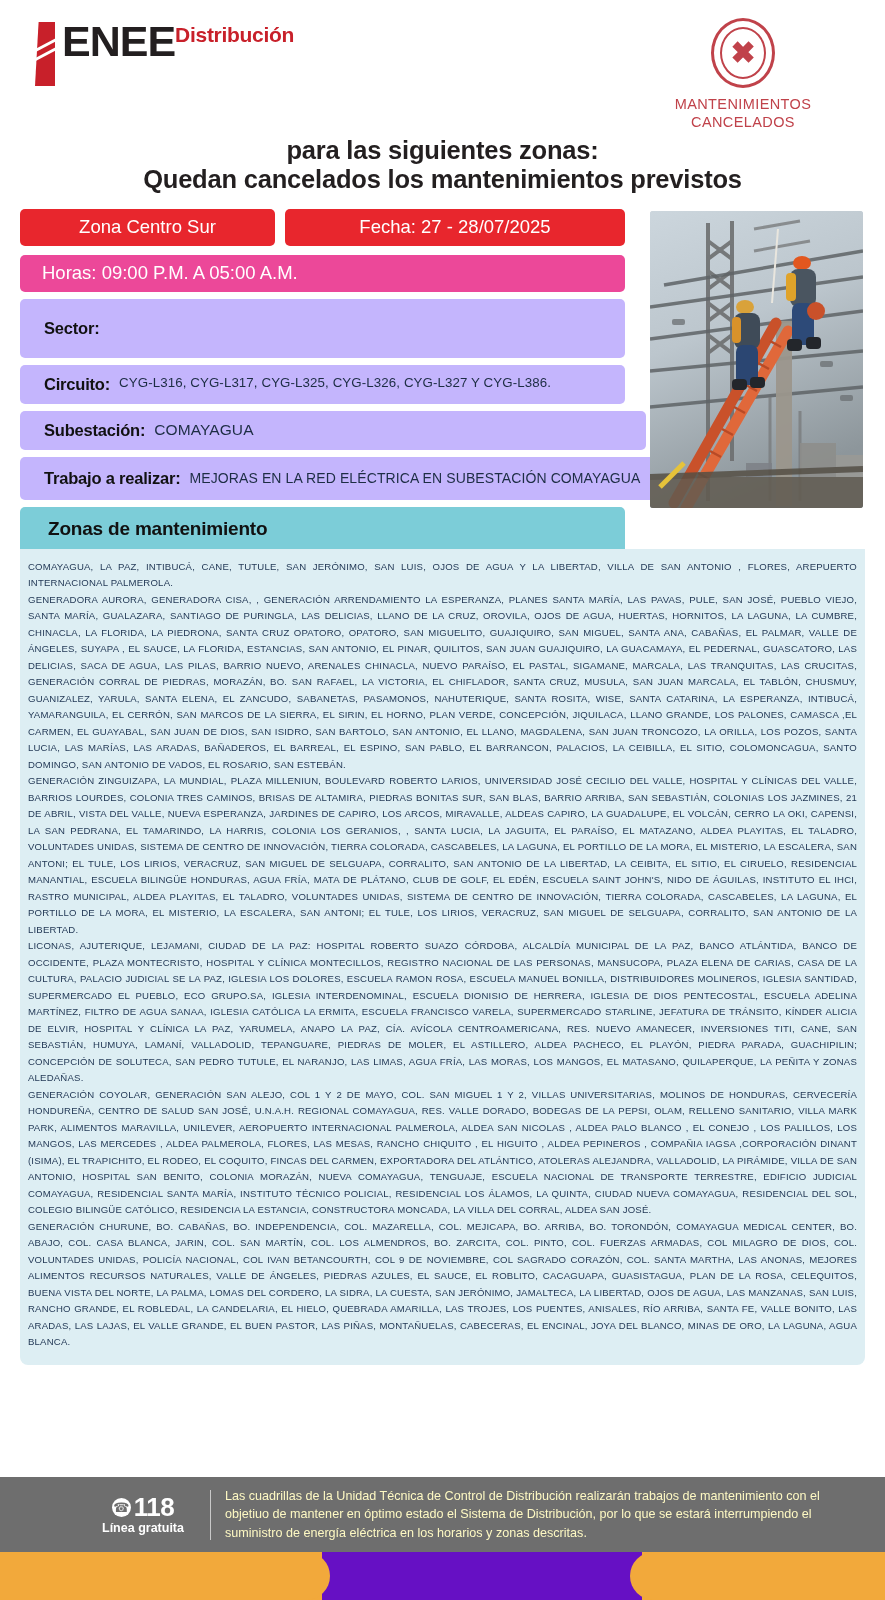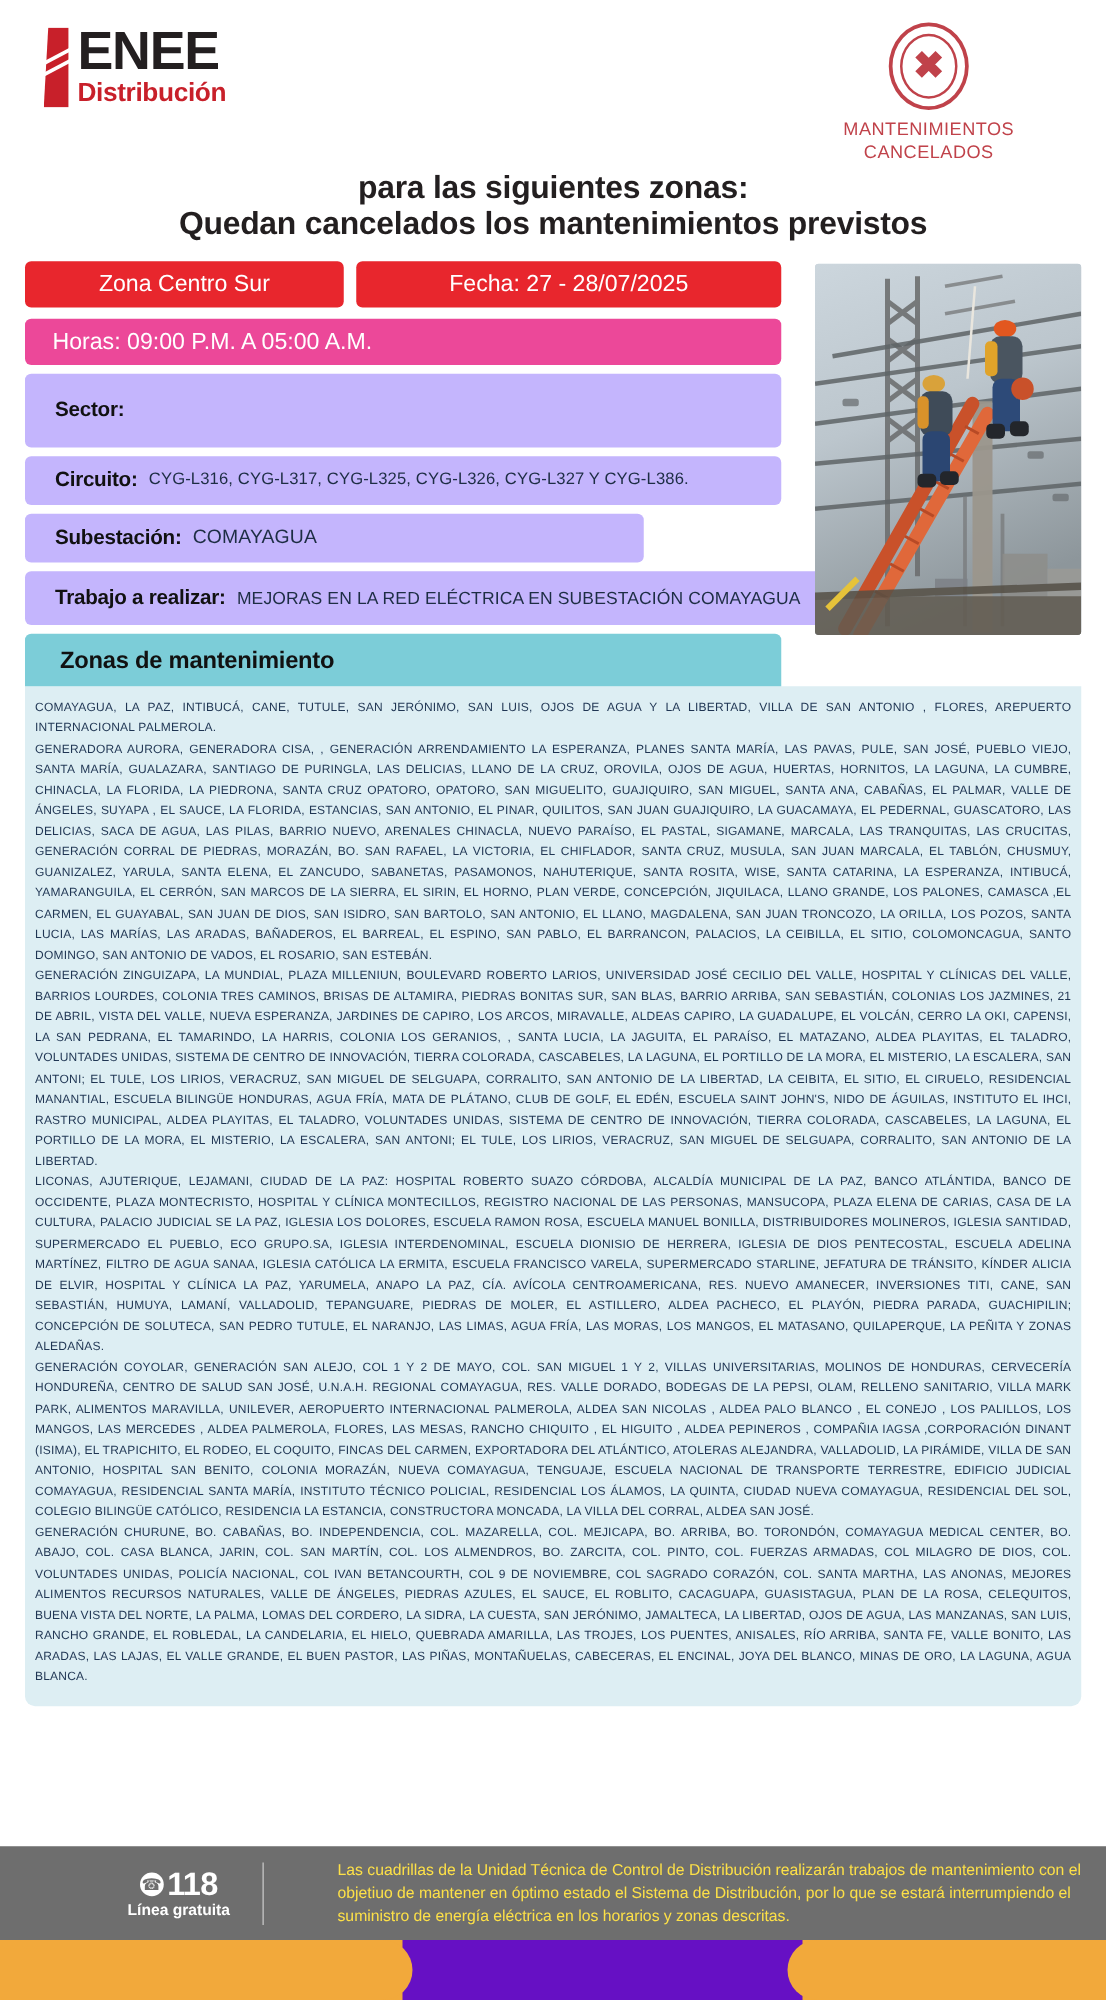--- a/index.html
+++ b/index.html
@@ -35,21 +35,21 @@
     background:#c8202a;
     clip-path: polygon(18% 0%, 100% 0%, 100% 100%, 0% 100%);
   }
   .logo-mark .slashA, .logo-mark .slashB {
     position:absolute;
     background:#ffffff;
     transform:rotate(-28deg);
   }
   .logo-mark .slashA { left:-3px; top:22px; width:30px; height:3px; }
   .logo-mark .slashB { left:-3px; top:31px; width:30px; height:3px; }
-  .logo-words { display:flex; flex-direction:column; line-height:1; }
+  .logo-words { display:flex; flex-direction:row; line-height:1; }
   .logo-enee-text {
     font-size:43px;
     font-weight:bold;
     letter-spacing:-1px;
     color:#231f20;
     font-family:"Liberation Sans", sans-serif;
     line-height:0.92;
   }
   .logo-dist-text {
     font-size:21px;
@@ -108,21 +108,20 @@
     margin-top:4px;
   }
 
   
   .info-wrap {
     position:relative;
     margin-top:15px;
     padding:0 20px;
     display:flex;
     gap:10px;
-    justify-content:space-between;
   }
   .info-col { width:620px; flex:0 0 620px; }
 
   .row-top { display:flex; gap:10px; }
   .pill-red {
     background:#e8262d;
     color:#ffffff;
     border-radius:5px;
     font-size:18.5px;
     font-weight:500;
@@ -160,21 +159,21 @@
   .band-value {
     font-size:15.5px;
     margin-left:9px;
     color:#1d2d44;
     letter-spacing:0.1px;
   }
   .band-sector { padding-top:20px; padding-bottom:20px; width:605px; }
   .band-sector .band-value { font-size:17.5px; }
   .band-circuito { width:605px; }
   .band-circuito .band-value { font-size:13.3px; }
-  .band-subestacion { width:495px; }
+  .band-subestacion { width:626px; }
   .band-subestacion .band-value { font-size:15.5px; }
   .band-trabajo { width:702px; padding-top:12px; padding-bottom:12px; }
   .band-trabajo .band-value { font-size:14px; line-height:1.35; }
   .band-zonas {
     background:#7ccdd8;
     border-radius:5px 5px 0 0;
     margin-top:7px;
     padding:11px 0 9px 28px;
     width:605px;
   }
@@ -244,25 +243,24 @@
   .phone-num { font-size:26px; font-weight:bold; line-height:1; letter-spacing:-0.5px; }
   .phone-sub { font-size:12.5px; font-weight:bold; margin-top:1px; }
   .divider-v {
     width:1px;
     height:50px;
     background:#c9c9c9;
     margin:0 14px 0 12px;
     flex:0 0 1px;
   }
   .footer-text {
-    color:#fde047;
+    color:#fef9c3;
     font-size:12.6px;
     line-height:1.45;
     max-width:600px;
-    margin-left:45px;
   }
 
   .bottom-bar {
     position:absolute;
     left:0; right:0; bottom:0;
     height:48px;
     background:#f2a93b;
     overflow:hidden;
   }
   .bottom-bar .purple {

